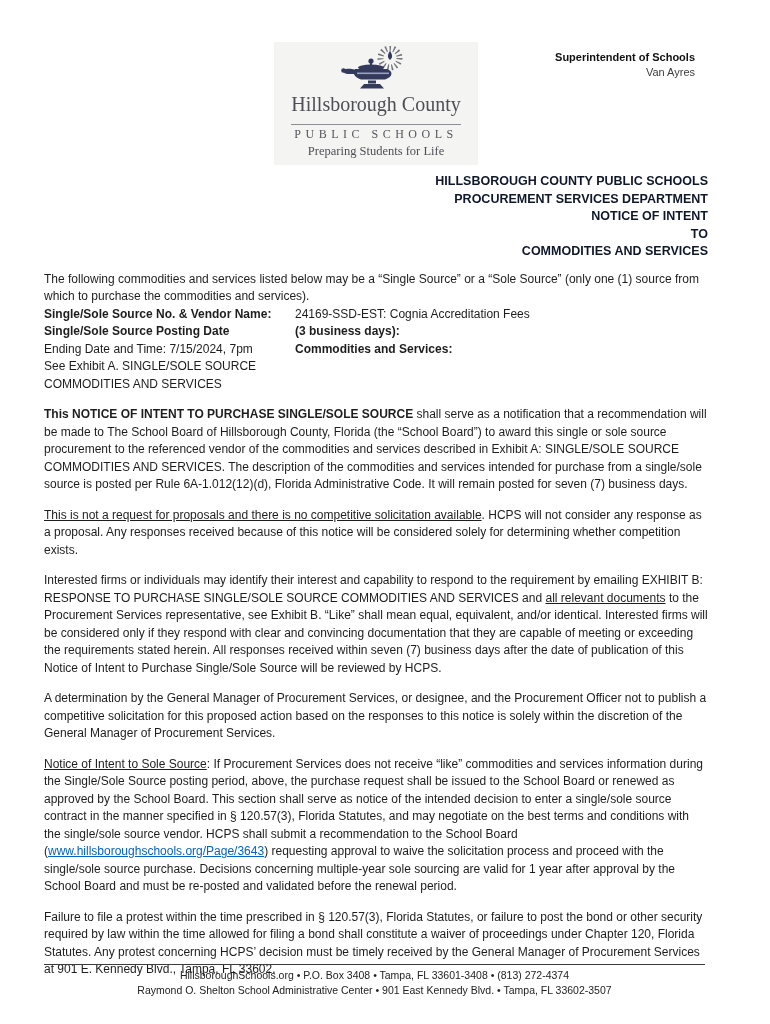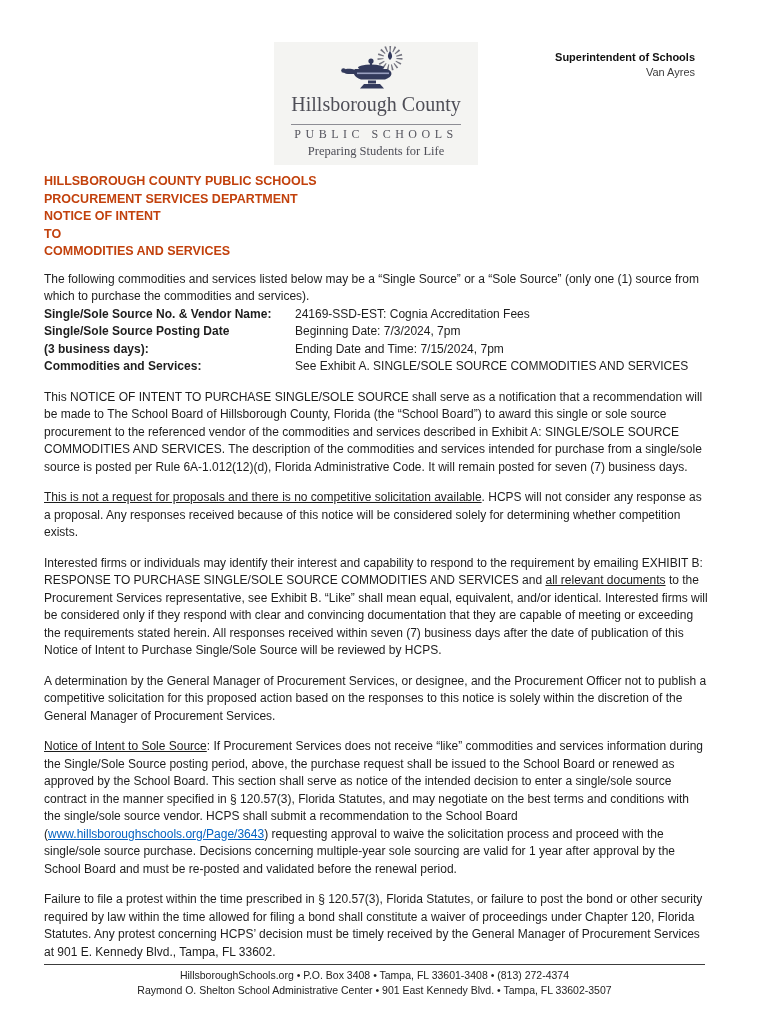--- a/index.html
+++ b/index.html
@@ -58,46 +58,46 @@
     font-family: "Liberation Serif", serif;
     font-size: 12.5px;
     color: #4e4e57;
     margin-top: 2px;
     white-space: nowrap;
   }
 
   
   .title-block {
     margin-top: 8px;
-    text-align: left;
+    text-align: right;
     font-weight: bold;
     font-size: 12.5px;
     line-height: 17.5px;
-    color: #c2410c;
+    color: #0f172a;
   }
 
   
   .para {
     margin: 4px 0 0 0;
     font-size: 12px;
     line-height: 17.5px;
     text-align: left;
   }
   .para + .para, .details + .para { margin-top: 13px; }
   .first-para { margin-top: 10px; }
 
   .details {
     display: grid;
     grid-template-columns: 251px 1fr;
     font-size: 12px;
     line-height: 17.5px;
   }
   .details .lbl { font-weight: bold; }
 
-  .b { font-weight: normal; }
+  .b { font-weight: bold; }
   .u { text-decoration: underline; }
   .link { color: #0563c1; text-decoration: underline; cursor: pointer; }
 
   
   .footer {
     position: absolute;
     left: 44px;
     right: 45px;
     top: 964px;
     border-top: 1px solid #3c3c3c;
@@ -152,21 +152,20 @@
       <div>TO</div>
       <div>COMMODITIES AND SERVICES</div>
     </div>
 
     <p class="para first-para"><span>The following commodities and services listed below may be a “Single Source” or a “Sole Source” (only one (1) source from which to purchase the commodities and services).</span></p>
 
     <div class="details">
       <div class="lbl">Single/Sole Source No. &amp; Vendor Name:</div>
       <div class="val">24169-SSD-EST: Cognia Accreditation Fees</div>
       <div class="lbl">Single/Sole Source Posting Date</div>
-      <div class="val">Beginning Date: 7/3/2024, 7pm</div>
       <div class="lbl">(3 business days):</div>
       <div class="val">Ending Date and Time: 7/15/2024, 7pm</div>
       <div class="lbl">Commodities and Services:</div>
       <div class="val">See Exhibit A. SINGLE/SOLE SOURCE COMMODITIES AND SERVICES</div>
     </div>
 
     <p class="para"><span class="b">This NOTICE OF INTENT TO PURCHASE SINGLE/SOLE SOURCE</span><span> shall serve as a notification that a recommendation will be made to The School Board of Hillsborough County, Florida (the “School Board”) to award this single or sole source procurement to the referenced vendor of the commodities and services described in Exhibit A: SINGLE/SOLE SOURCE COMMODITIES AND SERVICES. The description of the commodities and services intended for purchase from a single/sole source is posted per Rule 6A-1.012(12)(d), Florida Administrative Code. It will remain posted for seven (7) business days.</span></p>
 
     <p class="para"><span class="u">This is not a request for proposals and there is no competitive solicitation available</span><span>. HCPS will not consider any response as a proposal. Any responses received because of this notice will be considered solely for determining whether competition exists.</span></p>
 

